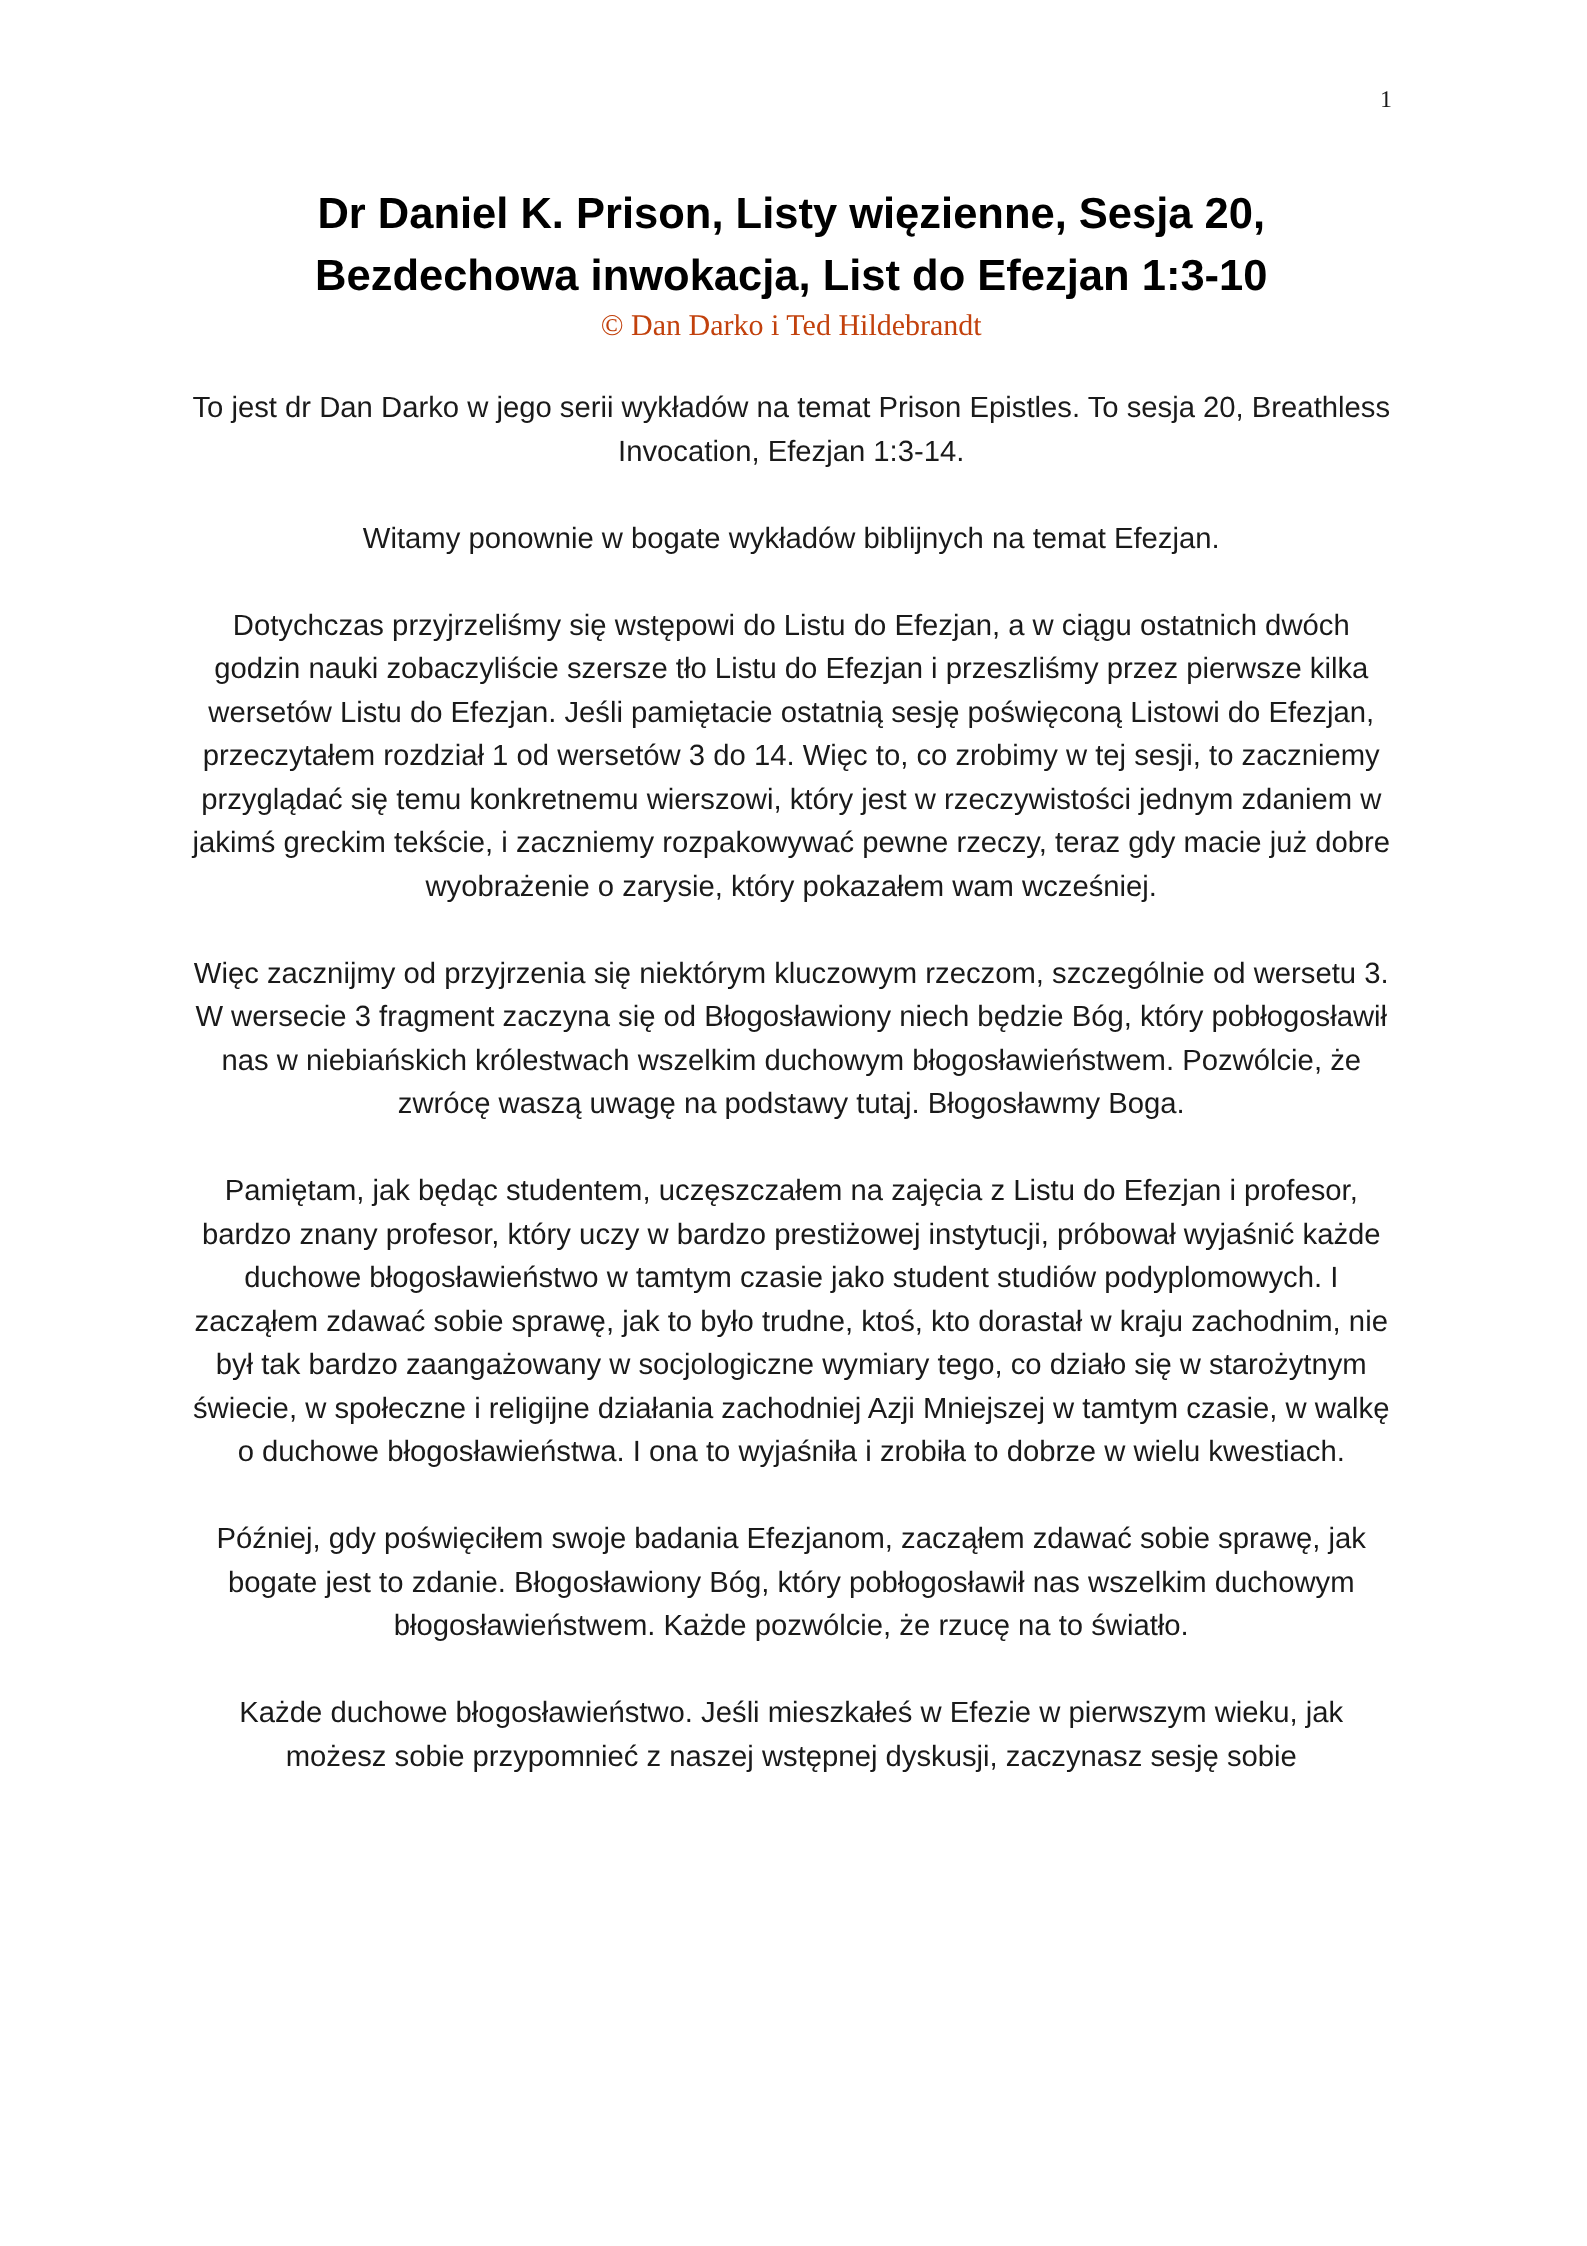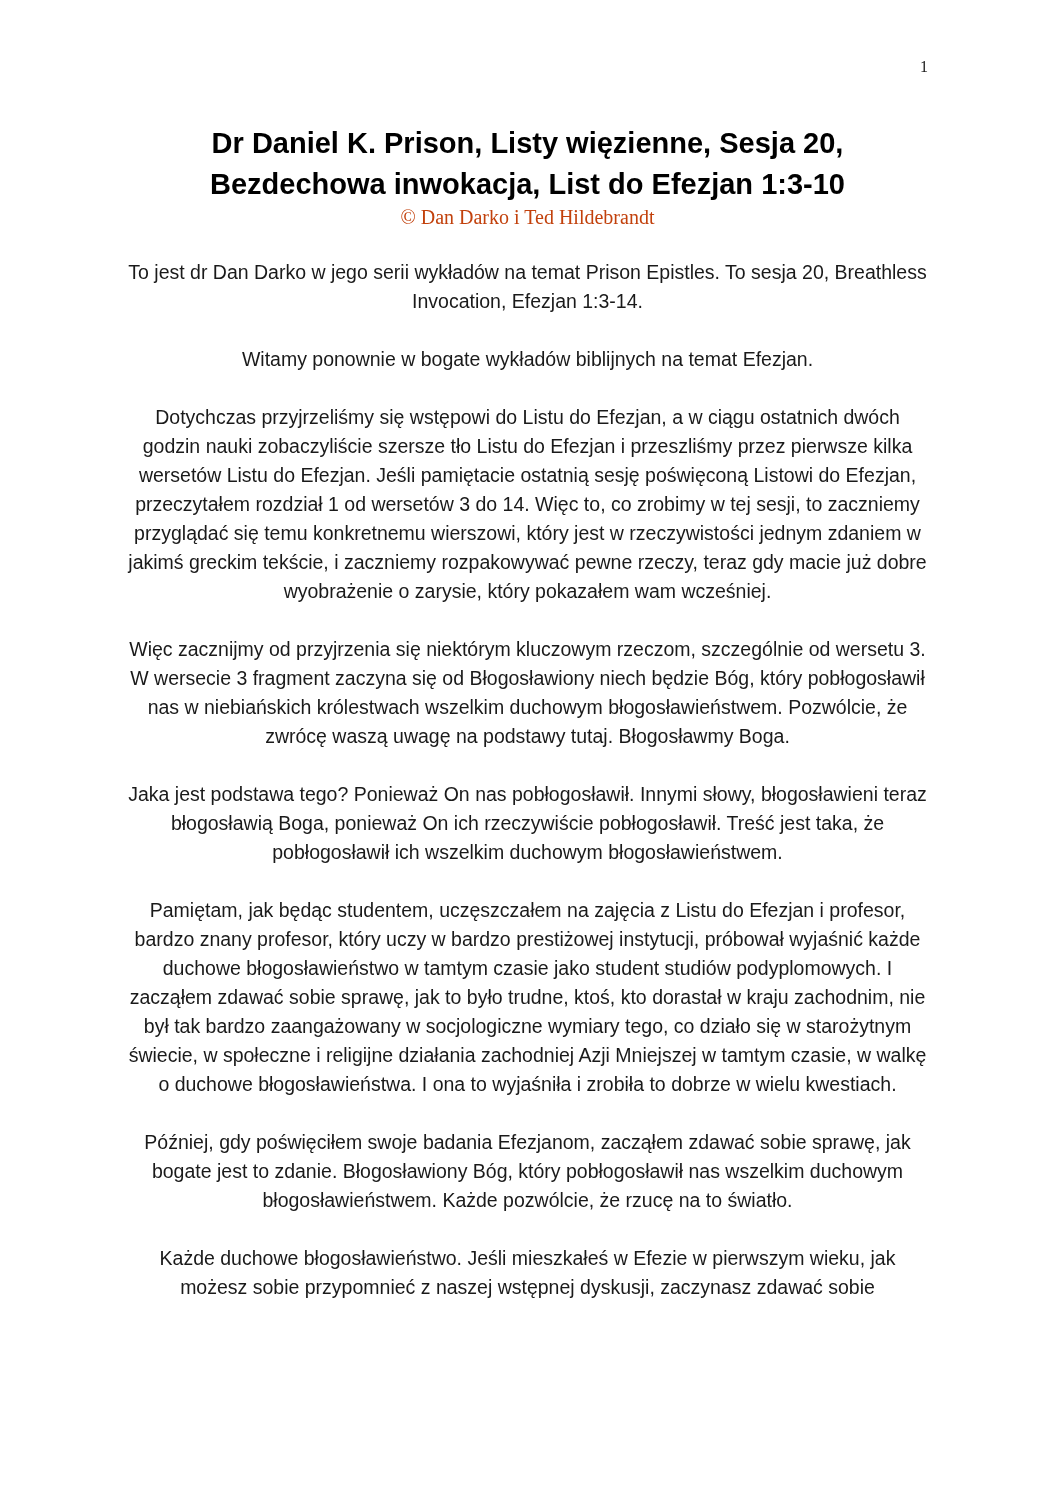--- a/index.html
+++ b/index.html
@@ -70,18 +70,17 @@
     <span>Bezdechowa inwokacja, List do Efezjan 1:3-10</span>
   </h1>
 
   <div class="copyright">© Dan Darko i Ted Hildebrandt</div>
 
   <div class="doc-body">
       <p>To jest dr Dan Darko w jego serii wykładów na temat Prison Epistles. To sesja 20, Breathless Invocation, Efezjan 1:3-14.</p>
       <p>Witamy ponownie w bogate wykładów biblijnych na temat Efezjan.</p>
       <p>Dotychczas przyjrzeliśmy się wstępowi do Listu do Efezjan, a w ciągu ostatnich dwóch godzin nauki zobaczyliście szersze tło Listu do Efezjan i przeszliśmy przez pierwsze kilka wersetów Listu do Efezjan. Jeśli pamiętacie ostatnią sesję poświęconą Listowi do Efezjan, przeczytałem rozdział 1 od wersetów 3 do 14. Więc to, co zrobimy w tej sesji, to zaczniemy przyglądać się temu konkretnemu wierszowi, który jest w rzeczywistości jednym zdaniem w jakimś greckim tekście, i zaczniemy rozpakowywać pewne rzeczy, teraz gdy macie już dobre wyobrażenie o zarysie, który pokazałem wam wcześniej.</p>
       <p>Więc zacznijmy od przyjrzenia się niektórym kluczowym rzeczom, szczególnie od wersetu 3. W wersecie 3 fragment zaczyna się od Błogosławiony niech będzie Bóg, który pobłogosławił nas w niebiańskich królestwach wszelkim duchowym błogosławieństwem. Pozwólcie, że zwrócę waszą uwagę na podstawy tutaj. Błogosławmy Boga.</p>
-      <p>Jaka jest podstawa tego? Ponieważ On nas pobłogosławił. Innymi słowy, błogosławieni teraz błogosławią Boga, ponieważ On ich rzeczywiście pobłogosławił. Treść jest taka, że pobłogosławił ich wszelkim duchowym błogosławieństwem.</p>
       <p>Pamiętam, jak będąc studentem, uczęszczałem na zajęcia z Listu do Efezjan i profesor, bardzo znany profesor, który uczy w bardzo prestiżowej instytucji, próbował wyjaśnić każde duchowe błogosławieństwo w tamtym czasie jako student studiów podyplomowych. I zacząłem zdawać sobie sprawę, jak to było trudne, ktoś, kto dorastał w kraju zachodnim, nie był tak bardzo zaangażowany w socjologiczne wymiary tego, co działo się w starożytnym świecie, w społeczne i religijne działania zachodniej Azji Mniejszej w tamtym czasie, w walkę o duchowe błogosławieństwa. I ona to wyjaśniła i zrobiła to dobrze w wielu kwestiach.</p>
       <p>Później, gdy poświęciłem swoje badania Efezjanom, zacząłem zdawać sobie sprawę, jak bogate jest to zdanie. Błogosławiony Bóg, który pobłogosławił nas wszelkim duchowym błogosławieństwem. Każde pozwólcie, że rzucę na to światło.</p>
-      <p>Każde duchowe błogosławieństwo. Jeśli mieszkałeś w Efezie w pierwszym wieku, jak możesz sobie przypomnieć z naszej wstępnej dyskusji, zaczynasz zdawać sobie</p>
+      <p>Każde duchowe błogosławieństwo. Jeśli mieszkałeś w Efezie w pierwszym wieku, jak możesz sobie przypomnieć z naszej wstępnej dyskusji, zaczynasz sesję sobie</p>
     </div>
 </div>
 
 </body></html>

